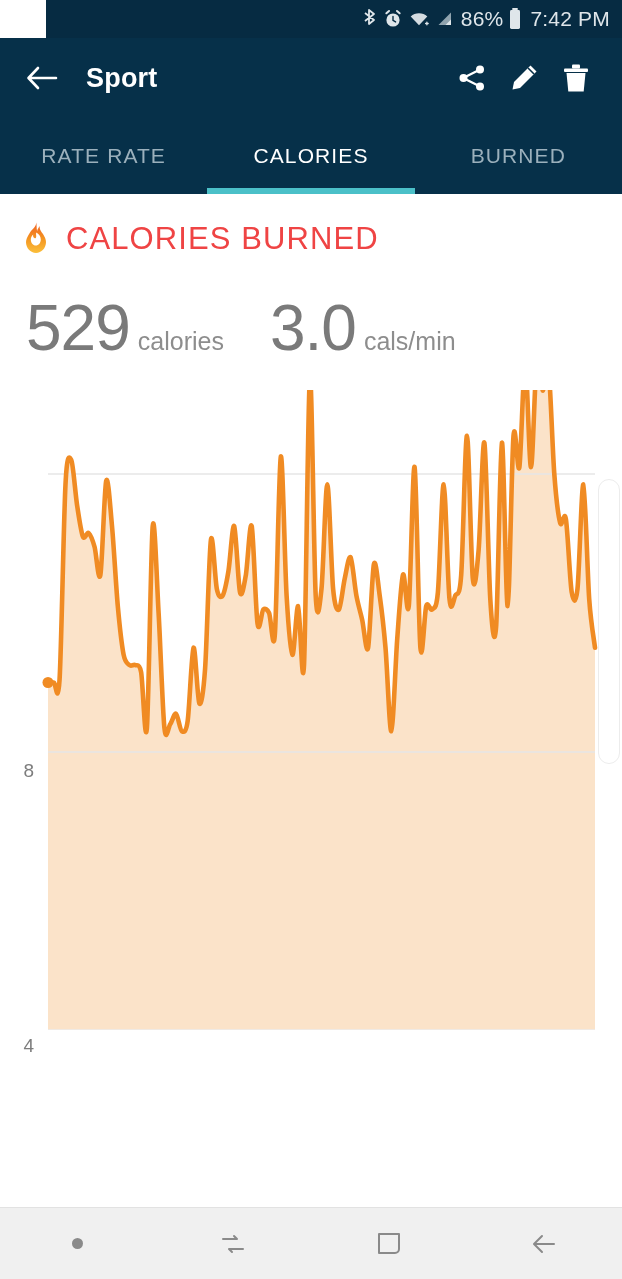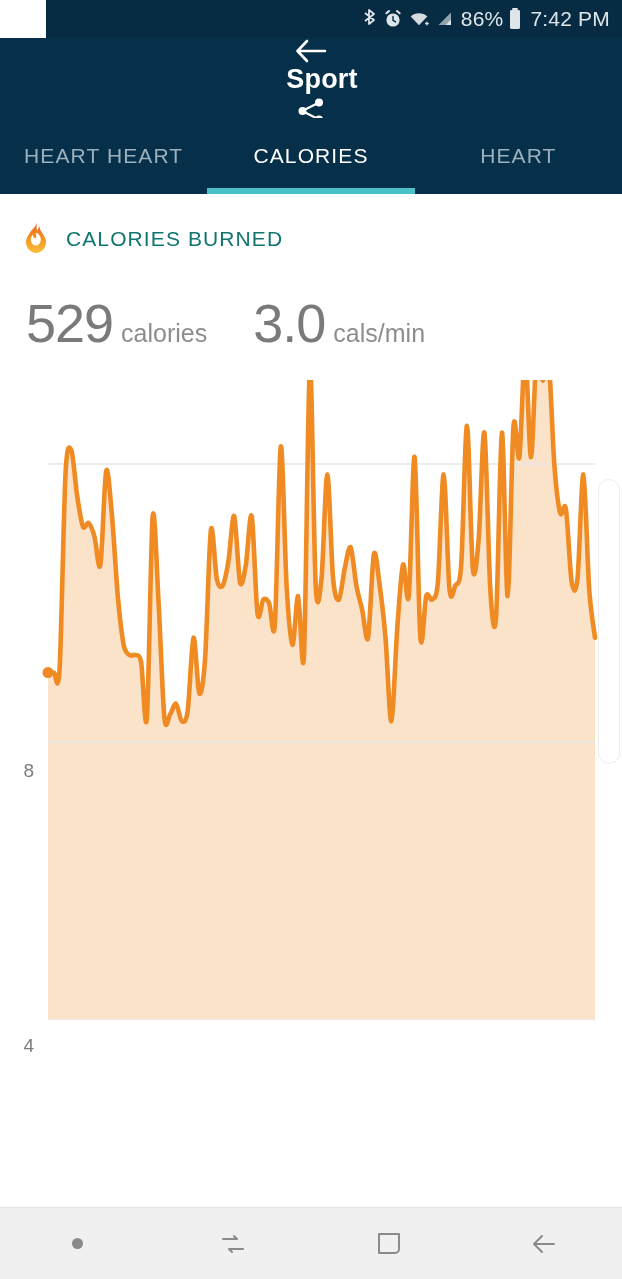--- a/index.html
+++ b/index.html
@@ -17,21 +17,21 @@
     display:flex; align-items:center; justify-content:flex-end;
     padding:0 12px 0 0; gap:5px;margin-left:46px;
   }
   .statusbar .sicon{ display:flex; align-items:center; }
   .statusbar .pct{ font-size:21px; letter-spacing:.2px; margin-left:2px; }
   .statusbar .clock{ font-size:21px; letter-spacing:.2px; margin-left:3px; }
 
   
   .appbar{
     height:80px; background:#063049;
-    display:flex; align-items:center; padding:0 20px;flex-direction:column;
+    display:flex; align-items:center; padding:0 20px;
   }
   .appbar .back{ width:44px; height:44px; display:flex; align-items:center; justify-content:center; }
   .appbar .title{
     color:#ffffff; font-size:27px; font-weight:bold; margin-left:22px; letter-spacing:.2px;
   }
   .appbar .spacer{ flex:1; }
   .appbar .act{ width:52px; height:52px; display:flex; align-items:center; justify-content:center; }
 
   
   .tabs{
@@ -47,27 +47,27 @@
     background:#4BC0C8;
   }
 
   
   .content{ position:relative; background:#fff; height:1005px; }
 
   .section-head{
     display:flex; align-items:center; padding:26px 0 0 22px; gap:16px;
   }
   .section-head .label{
-    font-size:21px; color:#0f766e; letter-spacing:1.1px;
+    font-size:31px; color:#ef4444; letter-spacing:1.1px;
   }
 
   .stats{
     display:flex; align-items:baseline; padding:38px 0 0 26px;
   }
-  .big{ font-size:54px; color:#7a7a7a; font-weight:300; line-height:1; letter-spacing:-1px;}
+  .big{ font-size:64px; color:#7a7a7a; font-weight:300; line-height:1; letter-spacing:-1px;}
   .unit{ font-size:25px; color:#8d8d8d; margin-left:8px; }
   .stat-gap{ width:46px; }
 
   
   .chart-wrap{ position:relative; margin-top:30px; height:640px; }
   .chart-svg{ display:block; }
   .ytick{
     position:absolute; font-size:19px; color:#7d7d7d; text-align:right;
     width:34px; left:0;
   }
@@ -152,23 +152,23 @@
   <div class="act">
     <svg width="30" height="32" viewBox="0 0 30 32">
       <rect x="3" y="6.5" width="24" height="3.6" rx="1" fill="#fff"></rect>
       <rect x="11" y="2.5" width="8" height="4" rx="1" fill="#fff"></rect>
       <path d="M5.5 11h19l-1.8 18.5H7.3z" fill="#fff"></path>
     </svg>
   </div>
 </div>
 
 <div class="tabs">
-  <div class="tab">HEART HEART</div>
+  <div class="tab">RATE RATE</div>
   <div class="tab active">CALORIES</div>
-  <div class="tab">HEART</div>
+  <div class="tab">BURNED</div>
   <div class="tab-indicator"></div>
 </div>
 
 <div class="content">
 
   <div class="section-head">
     <span>
       <svg width="28" height="34" viewBox="0 0 28 34">
         <defs>
           <linearGradient id="flameG" x1="0" y1="0" x2="0" y2="1">

